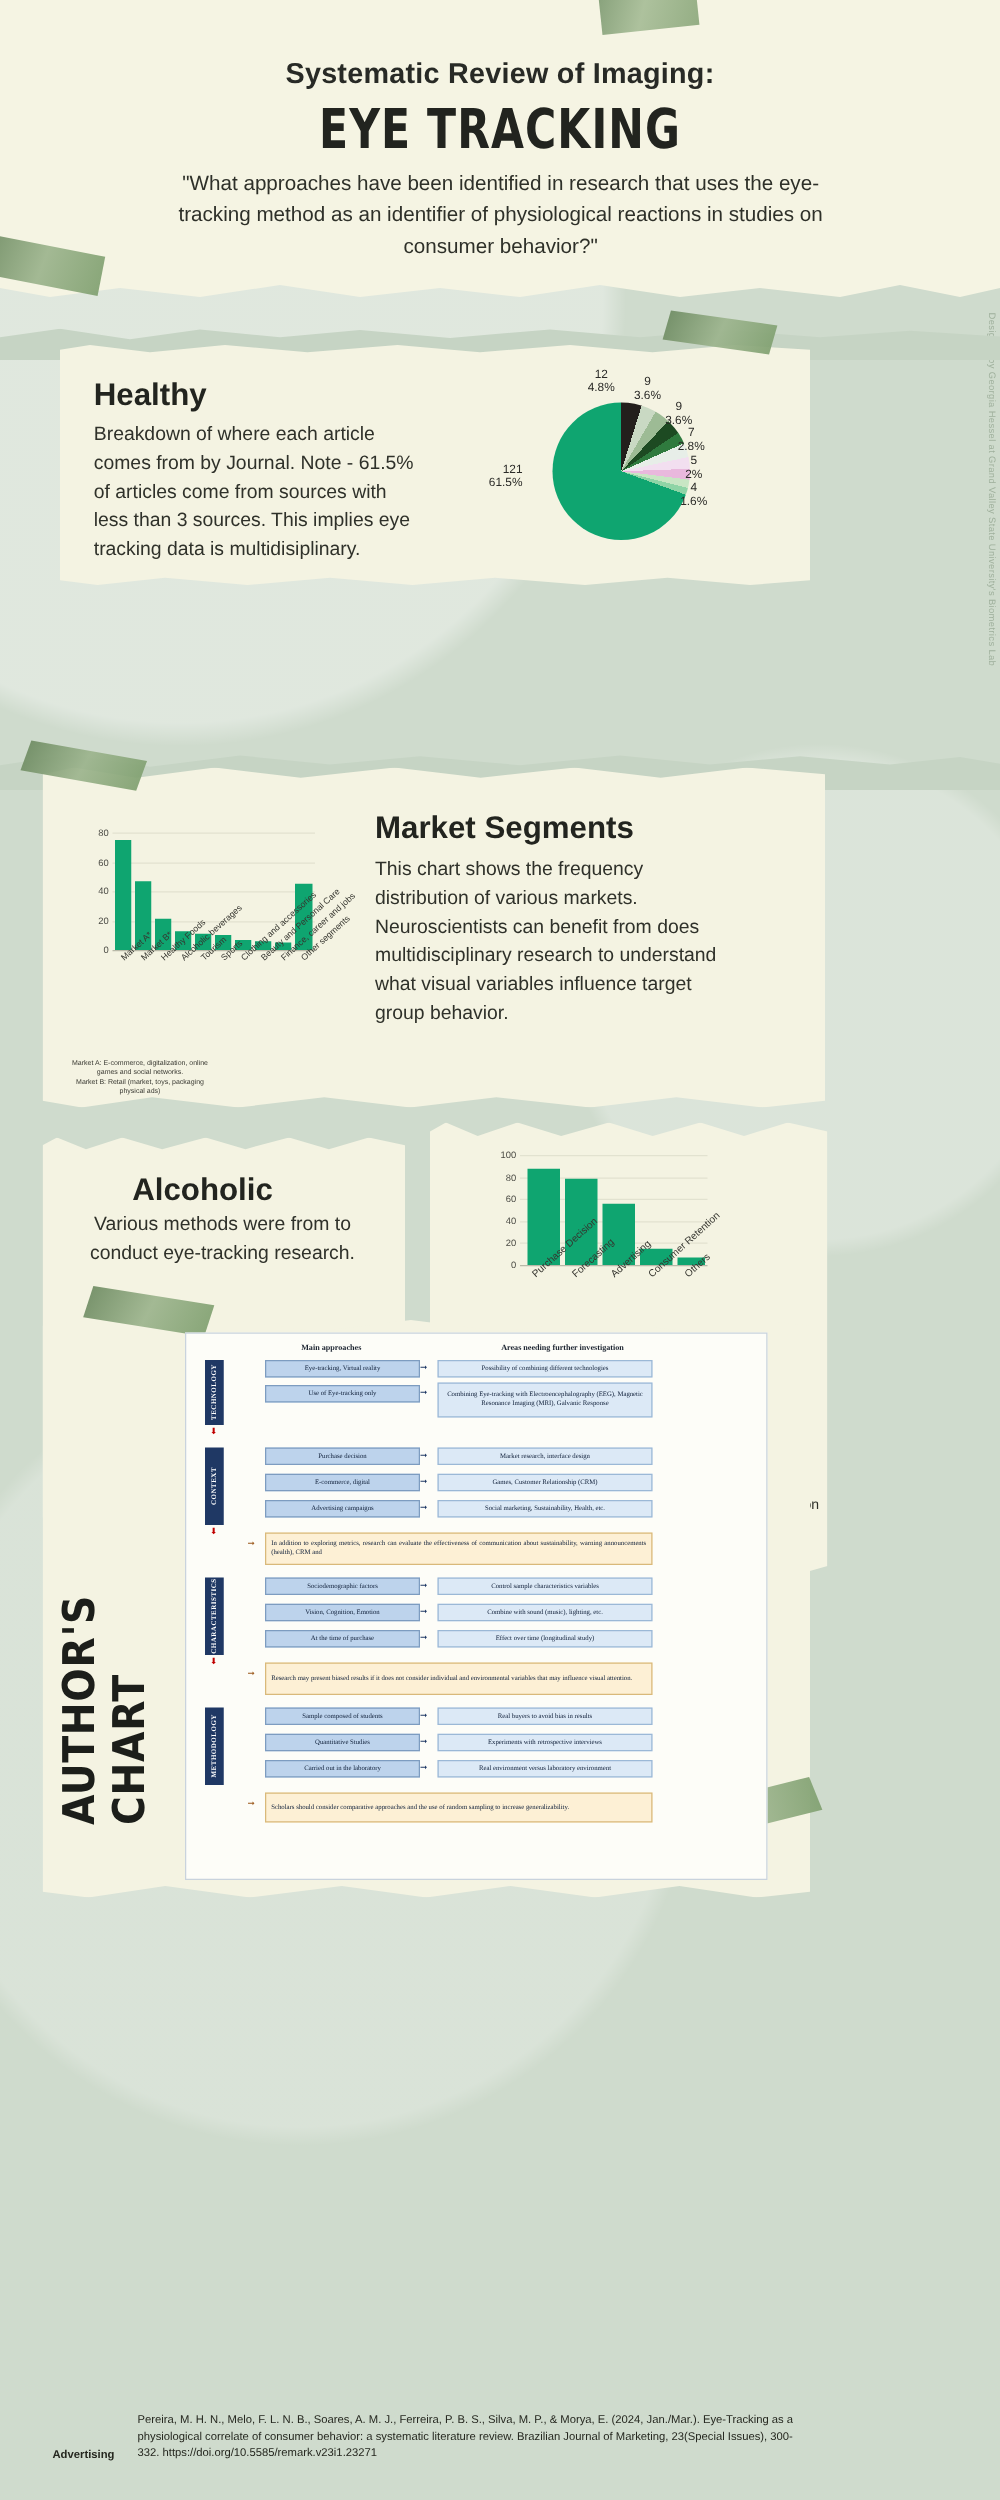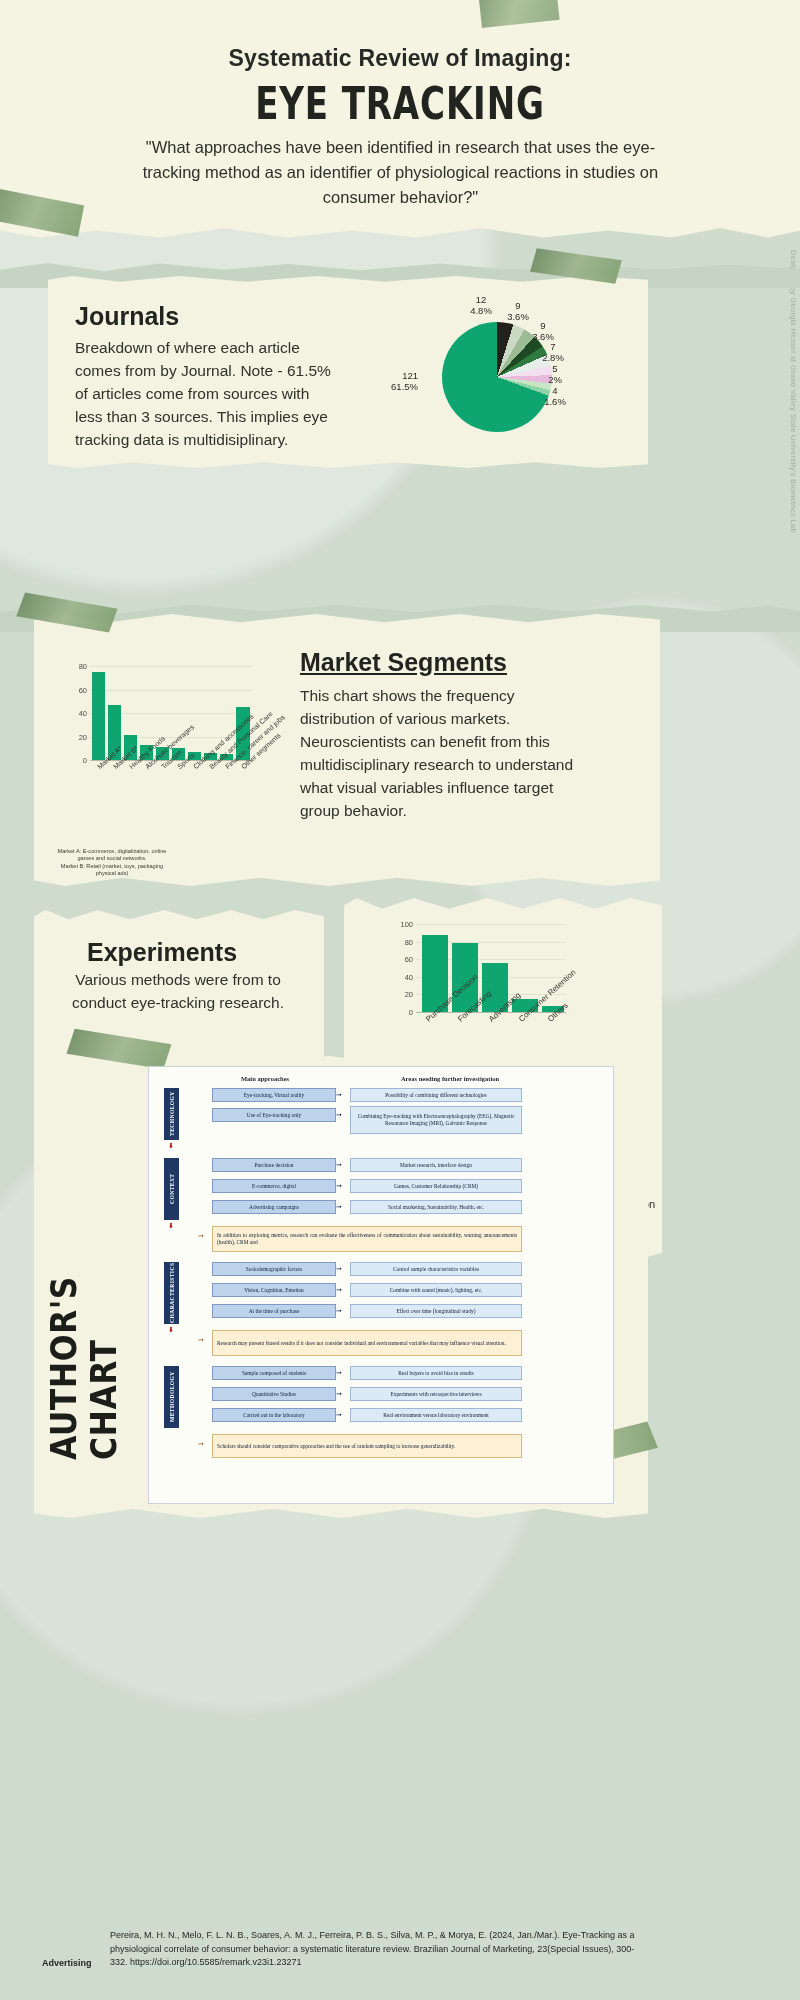--- a/index.html
+++ b/index.html
@@ -106,21 +106,21 @@
 <div class="h-main">EYE TRACKING</div>
 <div class="h-q">"What approaches have been identified in research that uses the eye-tracking method as an identifier of physiological reactions in studies on consumer behavior?"</div>
 
 <div class="credit">Designed by Georgia Hessel at Grand Valley State University's Biometrics Lab</div>
 
 <div class="torn-strip" style="top:262px;height:26px;clip-path:polygon(0 30%,6% 4%,13% 36%,20% 6%,28% 30%,36% 8%,45% 32%,55% 6%,64% 30%,73% 8%,82% 30%,91% 10%,100% 28%,100% 100%,0 100%);"></div>
 
 <div class="panel torn" style="left:48px;top:276px;width:600px;height:192px;"></div>
 <div class="tape v2" style="left:533px;top:254px;width:86px;height:24px;transform:rotate(8deg) skewX(-8deg);"></div>
 
-<div class="sec-title" style="position:absolute;left:75px;top:302px;">Journals</div>
+<div class="sec-title" style="position:absolute;left:75px;top:302px;">Healthy</div>
 <div class="sec-body" style="position:absolute;left:75px;top:336px;width:265px;">Breakdown of where each article comes from by Journal. Note - 61.5% of articles come from sources with less than 3 sources. This implies eye tracking data is multidisiplinary.</div>
 
 <div class="pie-wrap" style="left:442px;top:322px;width:110px;height:110px;">
   <div style="position:absolute;inset:0;border-radius:50%;
        background:conic-gradient(
          from 0deg,
          #231f1c 0deg 17.3deg,
          #c9d9c3 17.3deg 30deg,
          #9dbb95 30deg 43deg,
          #1d4a22 43deg 56deg,
@@ -145,22 +145,22 @@
 <div class="pie-lbl" style="left:538px;top:385px;width:34px;white-space:pre-line;">4
 1.6%</div>
 <div class="pie-lbl" style="left:370px;top:370px;width:48px;white-space:pre-line;text-align:right;">121
 61.5%</div>
 
 <div class="torn-strip" style="top:602px;height:30px;clip-path:polygon(0 34%,7% 6%,15% 38%,24% 8%,33% 32%,42% 10%,52% 34%,62% 8%,71% 32%,80% 10%,89% 32%,96% 12%,100% 30%,100% 100%,0 100%);"></div>
 
 <div class="panel torn" style="left:34px;top:614px;width:626px;height:272px;"></div>
 <div class="tape v2" style="left:20px;top:600px;width:94px;height:25px;transform:rotate(10deg) skewX(-10deg);"></div>
 
-<div class="sec-title" style="position:absolute;left:300px;top:648px;text-decoration:underline;">Market Segments</div>
-<div class="sec-body" style="position:absolute;left:300px;top:684px;width:275px;">This chart shows the frequency distribution of various markets. Neuroscientists can benefit from this multidisciplinary research to understand what visual variables influence target group behavior.</div>
+<div class="sec-title" style="position:absolute;left:300px;top:648px;">Market Segments</div>
+<div class="sec-body" style="position:absolute;left:300px;top:684px;width:275px;">This chart shows the frequency distribution of various markets. Neuroscientists can benefit from does multidisciplinary research to understand what visual variables influence target group behavior.</div>
 
 <div class="bchart" style="left:90px;top:666px;width:162px;height:94px;">
   <div class="bc-grid">
     <i style="top:0"></i>
       <i style="top:23.5px"></i>
       <i style="top:47px"></i>
     <i style="top:70.5px"></i>
       <i style="top:94px;background:#b9b9a8"></i>
   </div>
   <span class="bc-yt" style="top:0px">80</span>
@@ -188,21 +188,21 @@
 <span class="bc-xt" style="position:absolute;left:176px;top:765px;">Sports</span>
 <span class="bc-xt" style="position:absolute;left:192px;top:765px;">Clothing and accessories</span>
 <span class="bc-xt" style="position:absolute;left:208px;top:765px;">Beauty and Personal Care</span>
 <span class="bc-xt" style="position:absolute;left:224px;top:765px;">Finance, career and jobs</span>
 <span class="bc-xt" style="position:absolute;left:240px;top:765px;">Other segments</span>
 
 <div class="bc-note" style="left:56px;top:848px;width:112px;white-space:pre-line;">Market A: E-commerce, digitalization, online games and social networks.
 Market B: Retail (market, toys, packaging physical ads)</div>
 
 <div class="panel torn" style="left:34px;top:910px;width:290px;height:310px;"></div>
-<div class="sec-title" style="position:absolute;left:0;top:938px;width:324px;text-align:center;">Experiments</div>
+<div class="sec-title" style="position:absolute;left:0;top:938px;width:324px;text-align:center;">Alcoholic</div>
 <div class="sec-body" style="position:absolute;left:58px;top:968px;width:240px;text-align:center;">Various methods were from to conduct eye-tracking research.</div>
 
 <div style="position:absolute;left:126px;top:1062px;width:110px;height:110px;border-radius:50%;
      background:conic-gradient(from 0deg,
         #cfdcd2 0deg 111deg,
         #52e02a 111deg 127deg,
         #1d3b16 127deg 140deg,
         #0e2a10 140deg 145deg,
         #85a77b 145deg 360deg);">
   <div style="position:absolute;left:50%;top:50%;transform:translate(-50%,-50%);

